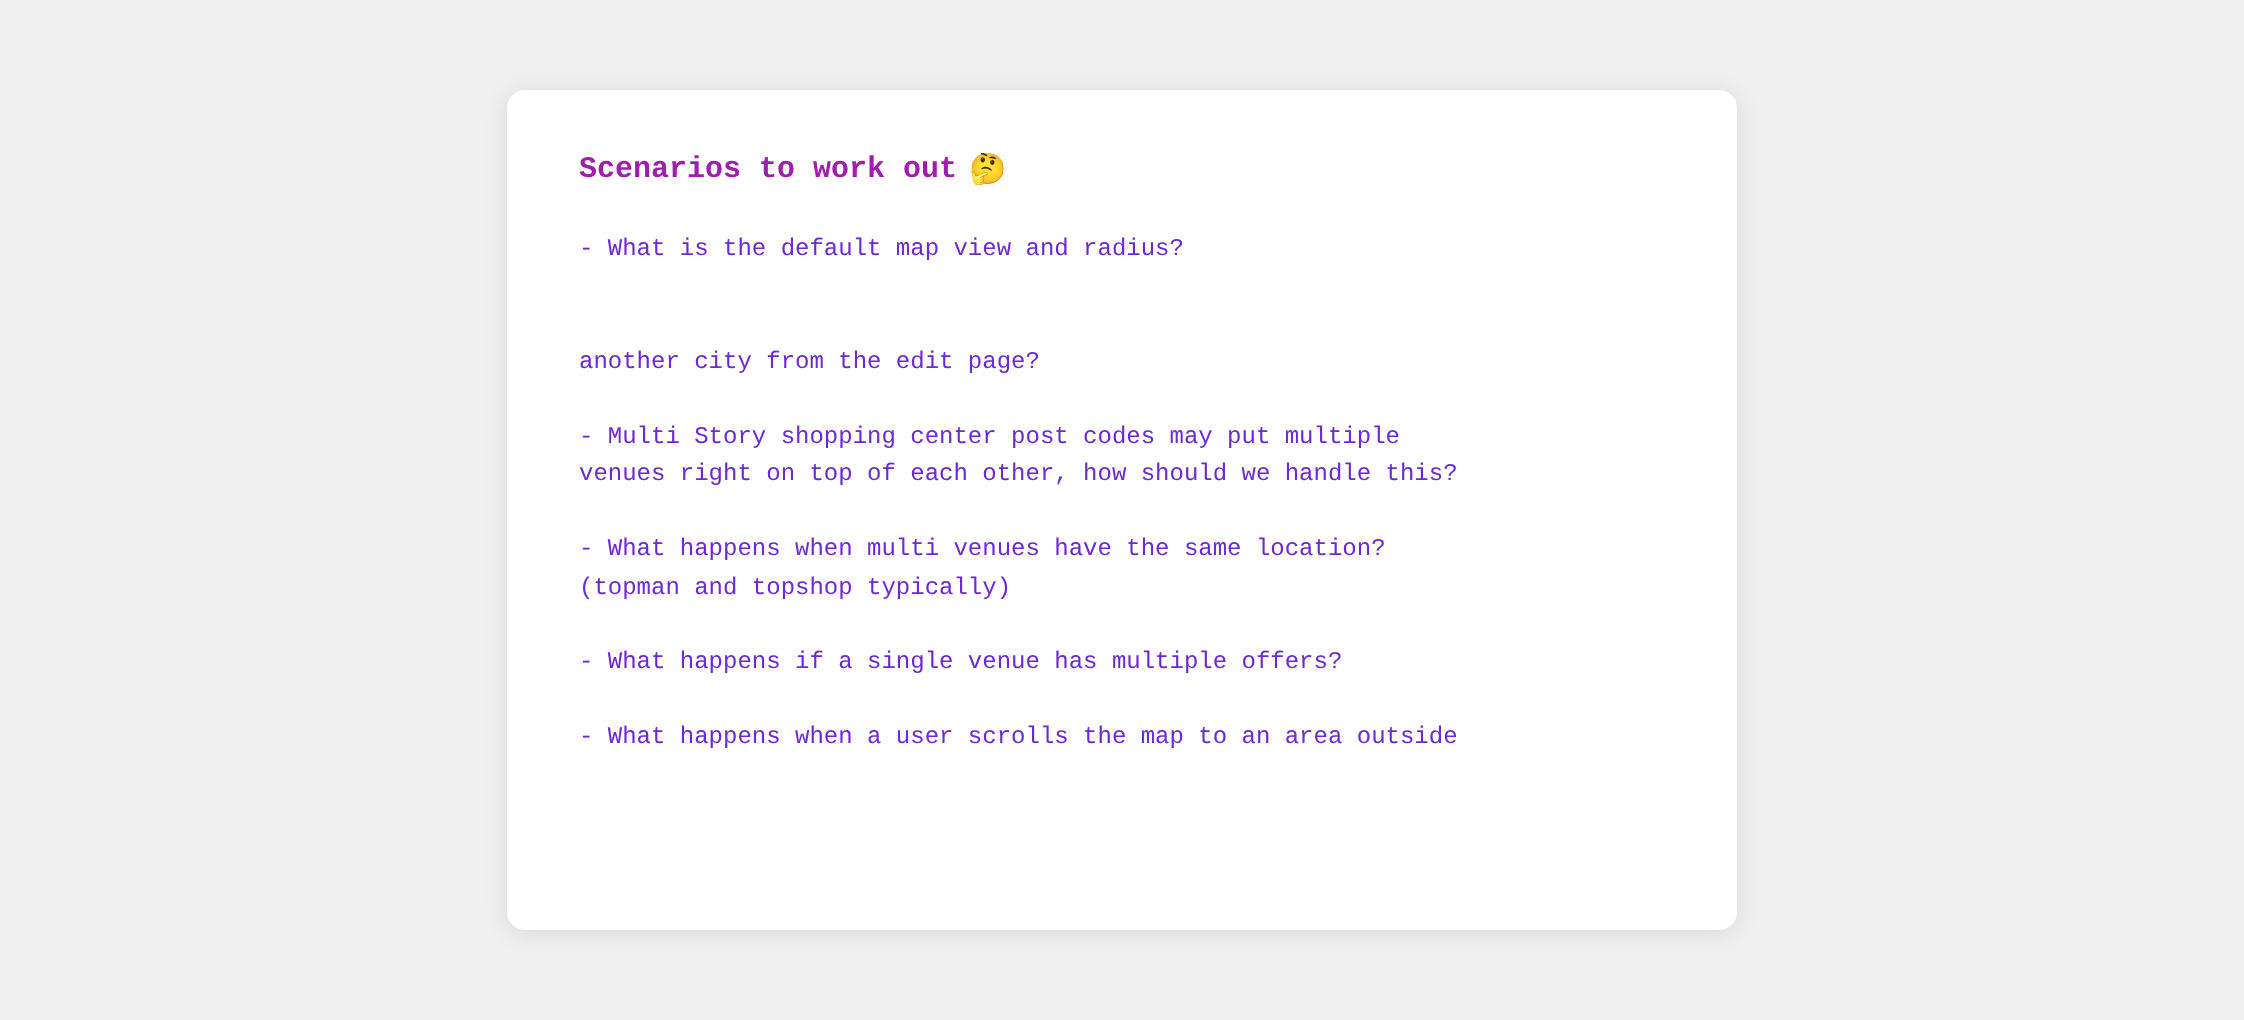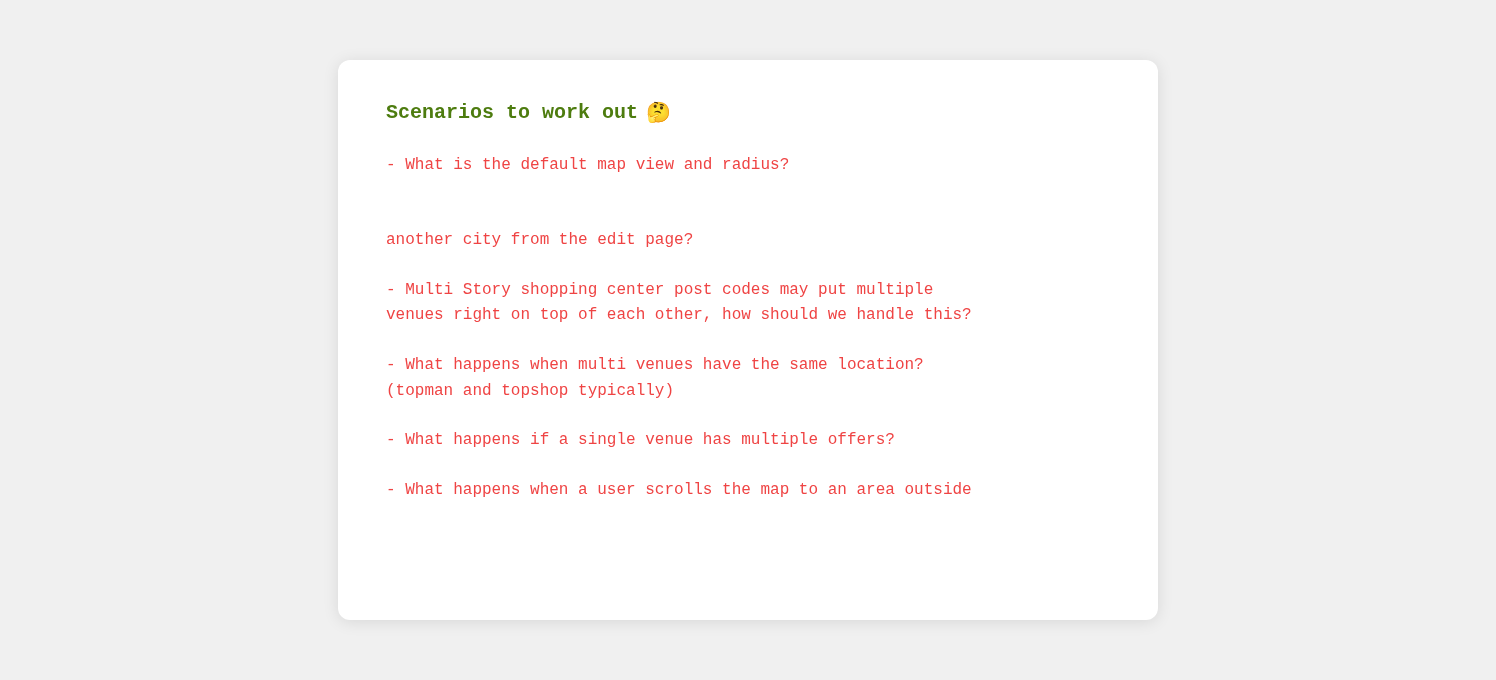--- a/index.html
+++ b/index.html
@@ -24,35 +24,35 @@
       box-shadow: 0 2px 16px rgba(0,0,0,0.10);
       padding: 40px 48px 48px 48px;
       width: 820px;
       min-height: 560px;
     }
 
     .card-title {
       font-family: 'Courier New', Courier, monospace;
       font-weight: 700;
       font-size: 20px;
-      color: #4d7c0f;
+      color: #a21caf;
       margin-bottom: 28px;
       display: flex;
       align-items: center;
       gap: 8px;
     }
 
     .card-title .emoji {
       font-style: normal;
     }
 
     .item {
       font-family: 'Courier New', Courier, monospace;
       font-size: 16px;
-      color: #ef4444;
+      color: #6d28d9;
       line-height: 1.6;
       margin-bottom: 24px;
     }
 
     .item:last-child {
       margin-bottom: 12px;
     }
   </style>
 </head>
 <body>

